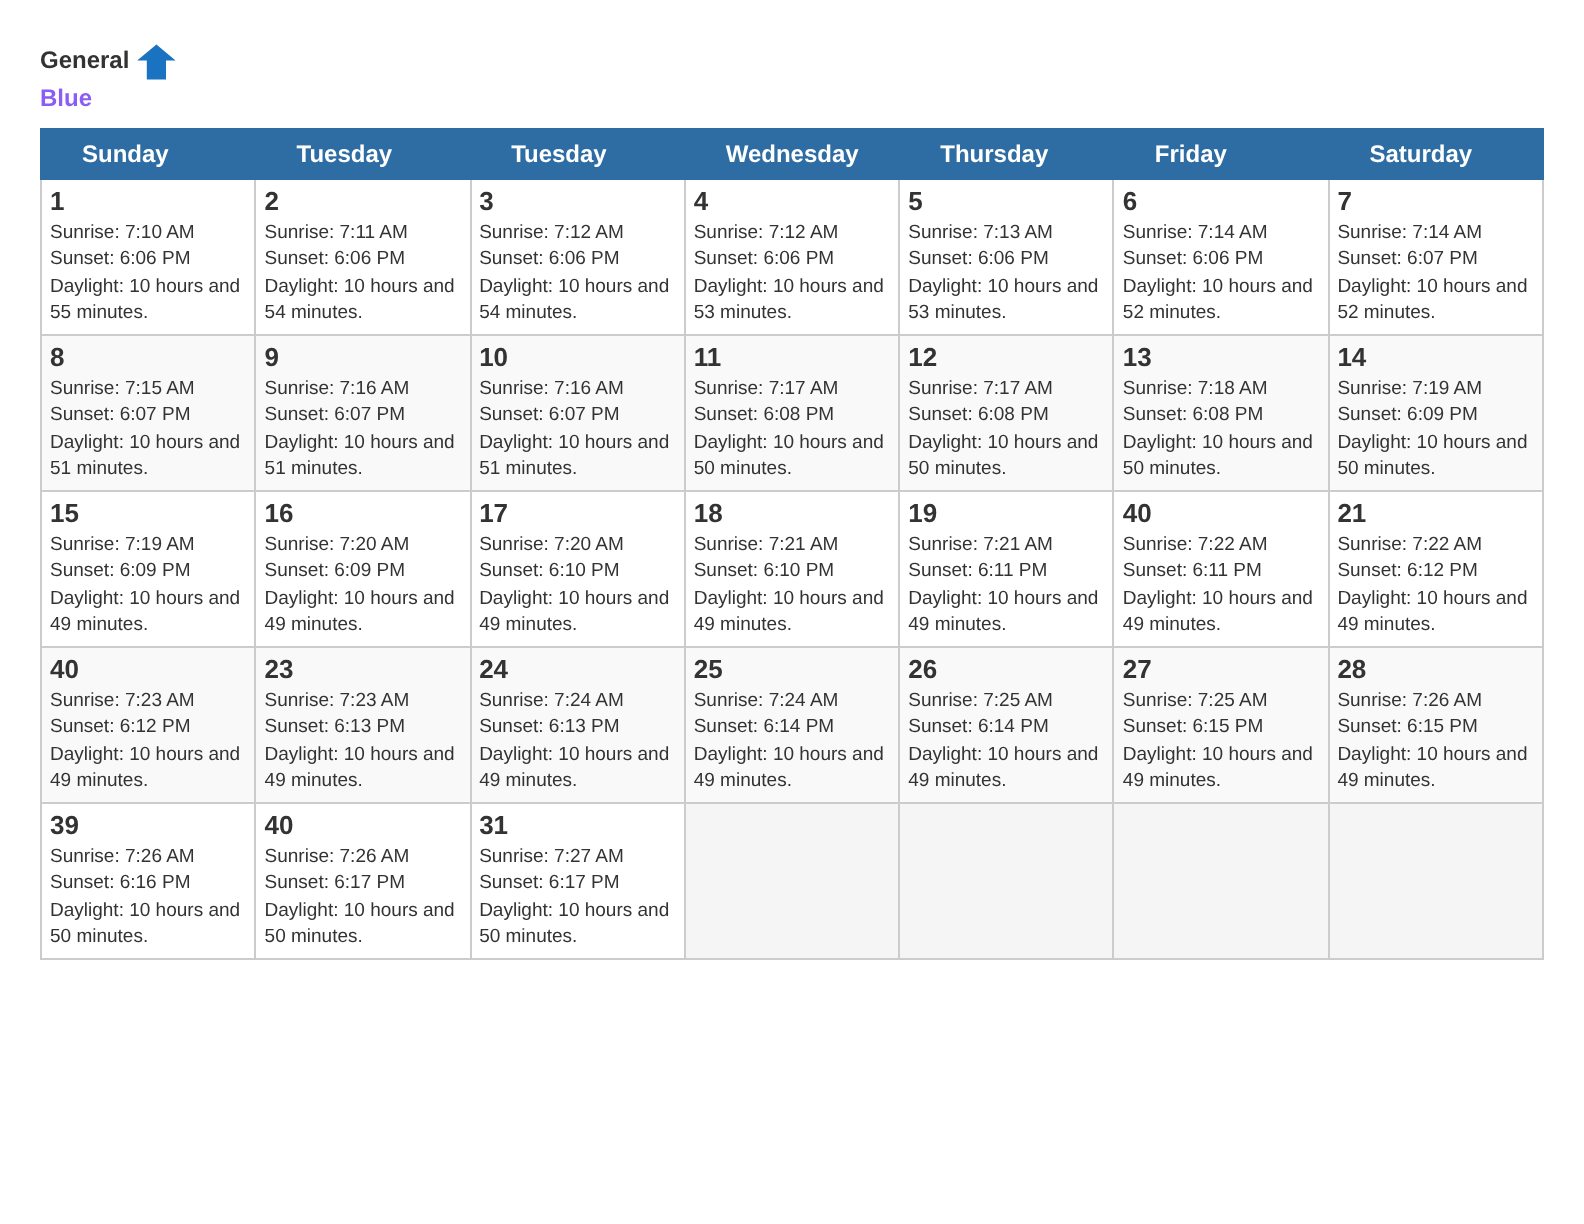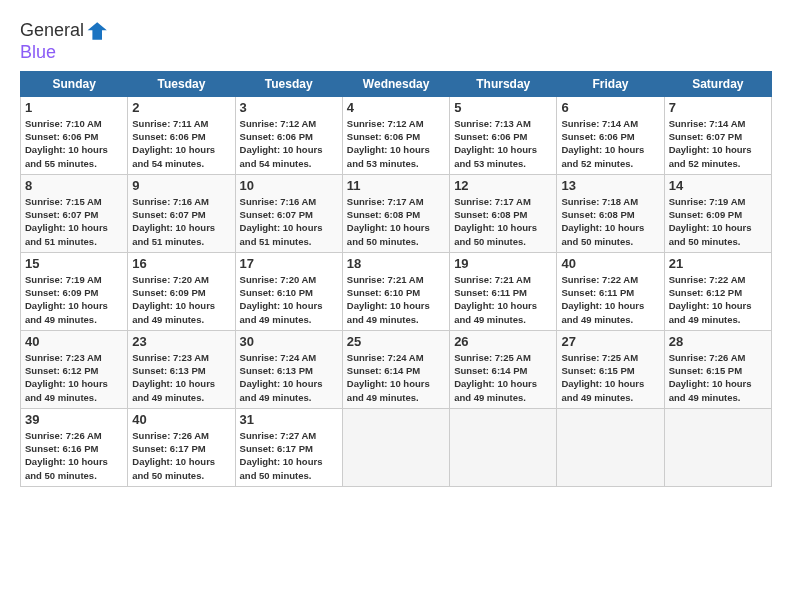--- a/index.html
+++ b/index.html
@@ -19,22 +19,22 @@
       align-items: flex-start;
       justify-content: space-between;
       margin-bottom: 8px;
     }
     .logo {
       display: flex;
       align-items: center;
       margin-top: 4px;
     }
     .logo-text {
-      font-size: 18px;
-      font-weight: normal;
+      font-size: 12px;
+      font-weight: bold;
       color: #333;
       line-height: 1.1;
     }
     .logo-blue {
       color: #8b5cf6;
     }
     .logo-icon {
       width: 24px;
       height: 24px;
       margin-left: 2px;
@@ -56,21 +56,21 @@
       width: 100%;
       border-collapse: collapse;
       table-layout: fixed;
     }
     th {
       background-color: #2e6da4;
       color: white;
       font-size: 12px;
       font-weight: bold;
       padding: 5px 20px;
-      text-align: center;
+      text-align: left;
       border: 1px solid #2e6da4;
     }
     td {
       border: 1px solid #ccc;
       vertical-align: top;
       padding: 3px 4px;
       font-size: 9.5px;
       color: #333;
       height: 78px;
       background: #fff;
@@ -82,21 +82,20 @@
       background: #f9f9f9;
     }
     .day-num {
       font-size: 13px;
       font-weight: bold;
       display: block;
       margin-bottom: 2px;
     }
     .day-info {
       line-height: 1.4;
-      font-weight: bold;
     }
   </style>
 </head>
 <body>
 
 <div class="container">
   <div class="header-row">
     <div class="logo">
       <div>
         <div style="display:flex;align-items:center;">
@@ -220,21 +219,21 @@
         <tr>
           <td>
             <span class="day-num">40</span>
             <div class="day-info">Sunrise: 7:23 AM<br>Sunset: 6:12 PM<br>Daylight: 10 hours and 49 minutes.</div>
           </td>
           <td>
             <span class="day-num">23</span>
             <div class="day-info">Sunrise: 7:23 AM<br>Sunset: 6:13 PM<br>Daylight: 10 hours and 49 minutes.</div>
           </td>
           <td>
-            <span class="day-num">30</span>
+            <span class="day-num">24</span>
             <div class="day-info">Sunrise: 7:24 AM<br>Sunset: 6:13 PM<br>Daylight: 10 hours and 49 minutes.</div>
           </td>
           <td>
             <span class="day-num">25</span>
             <div class="day-info">Sunrise: 7:24 AM<br>Sunset: 6:14 PM<br>Daylight: 10 hours and 49 minutes.</div>
           </td>
           <td>
             <span class="day-num">26</span>
             <div class="day-info">Sunrise: 7:25 AM<br>Sunset: 6:14 PM<br>Daylight: 10 hours and 49 minutes.</div>
           </td>

